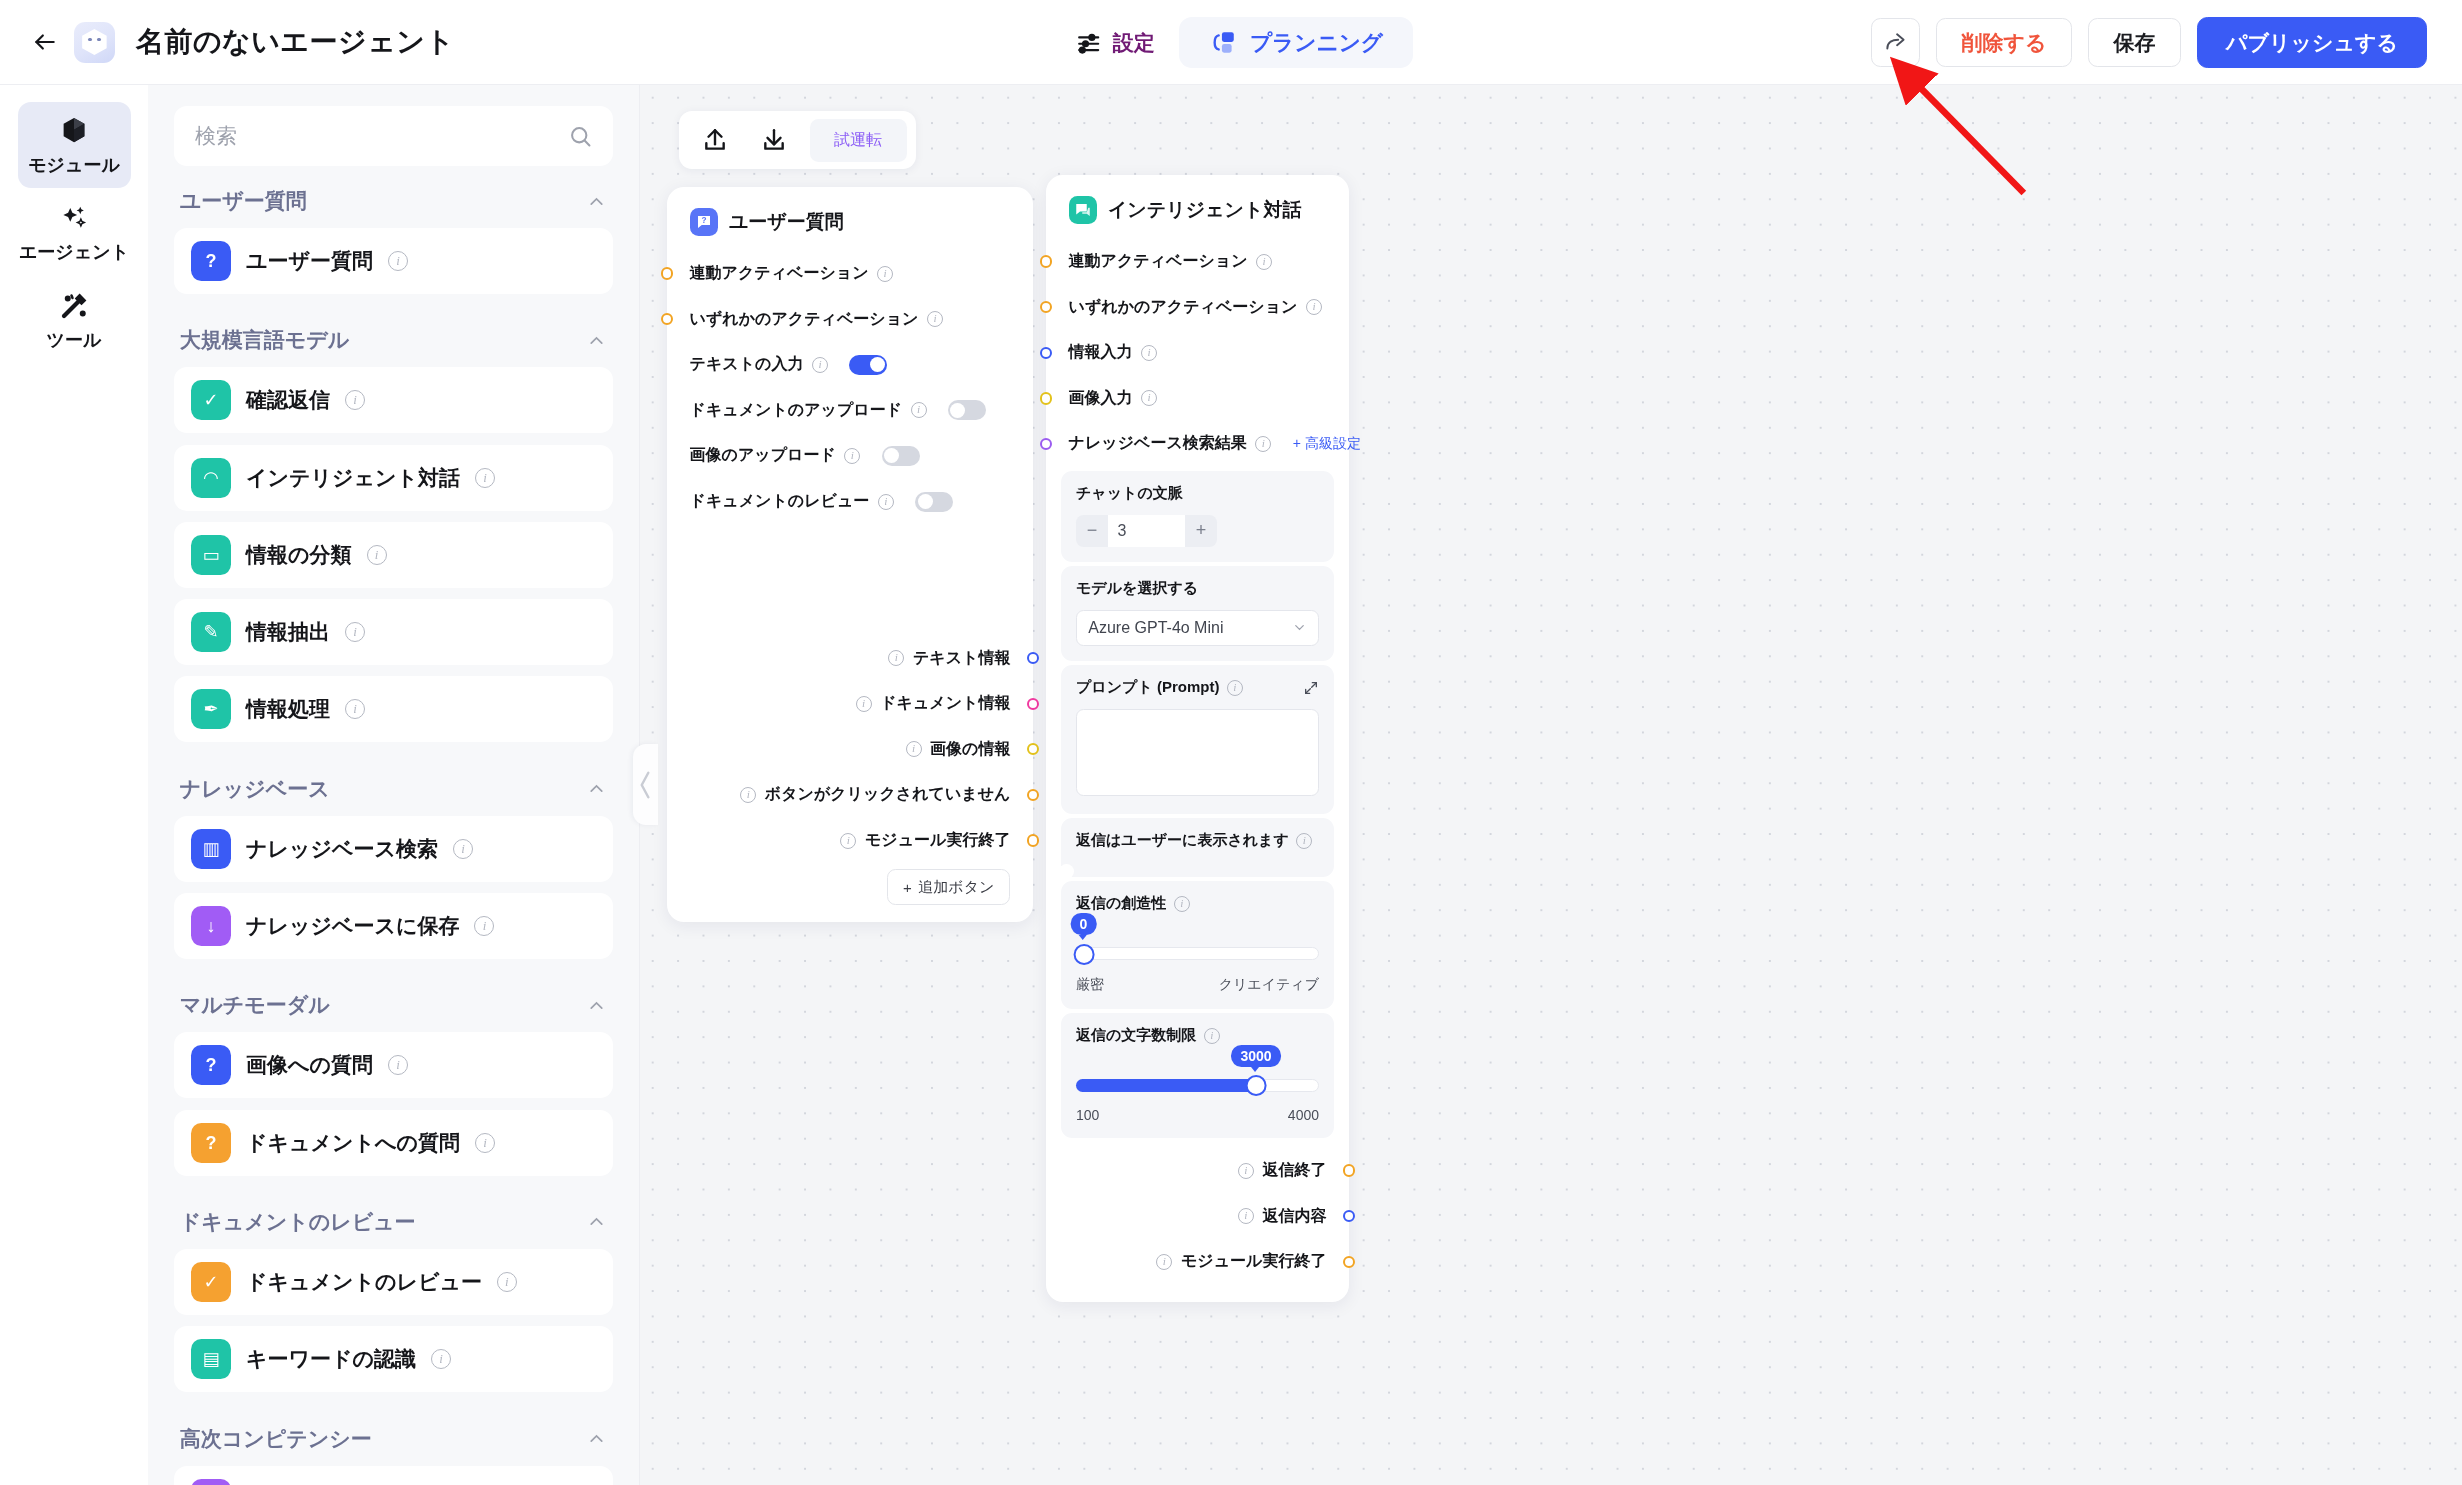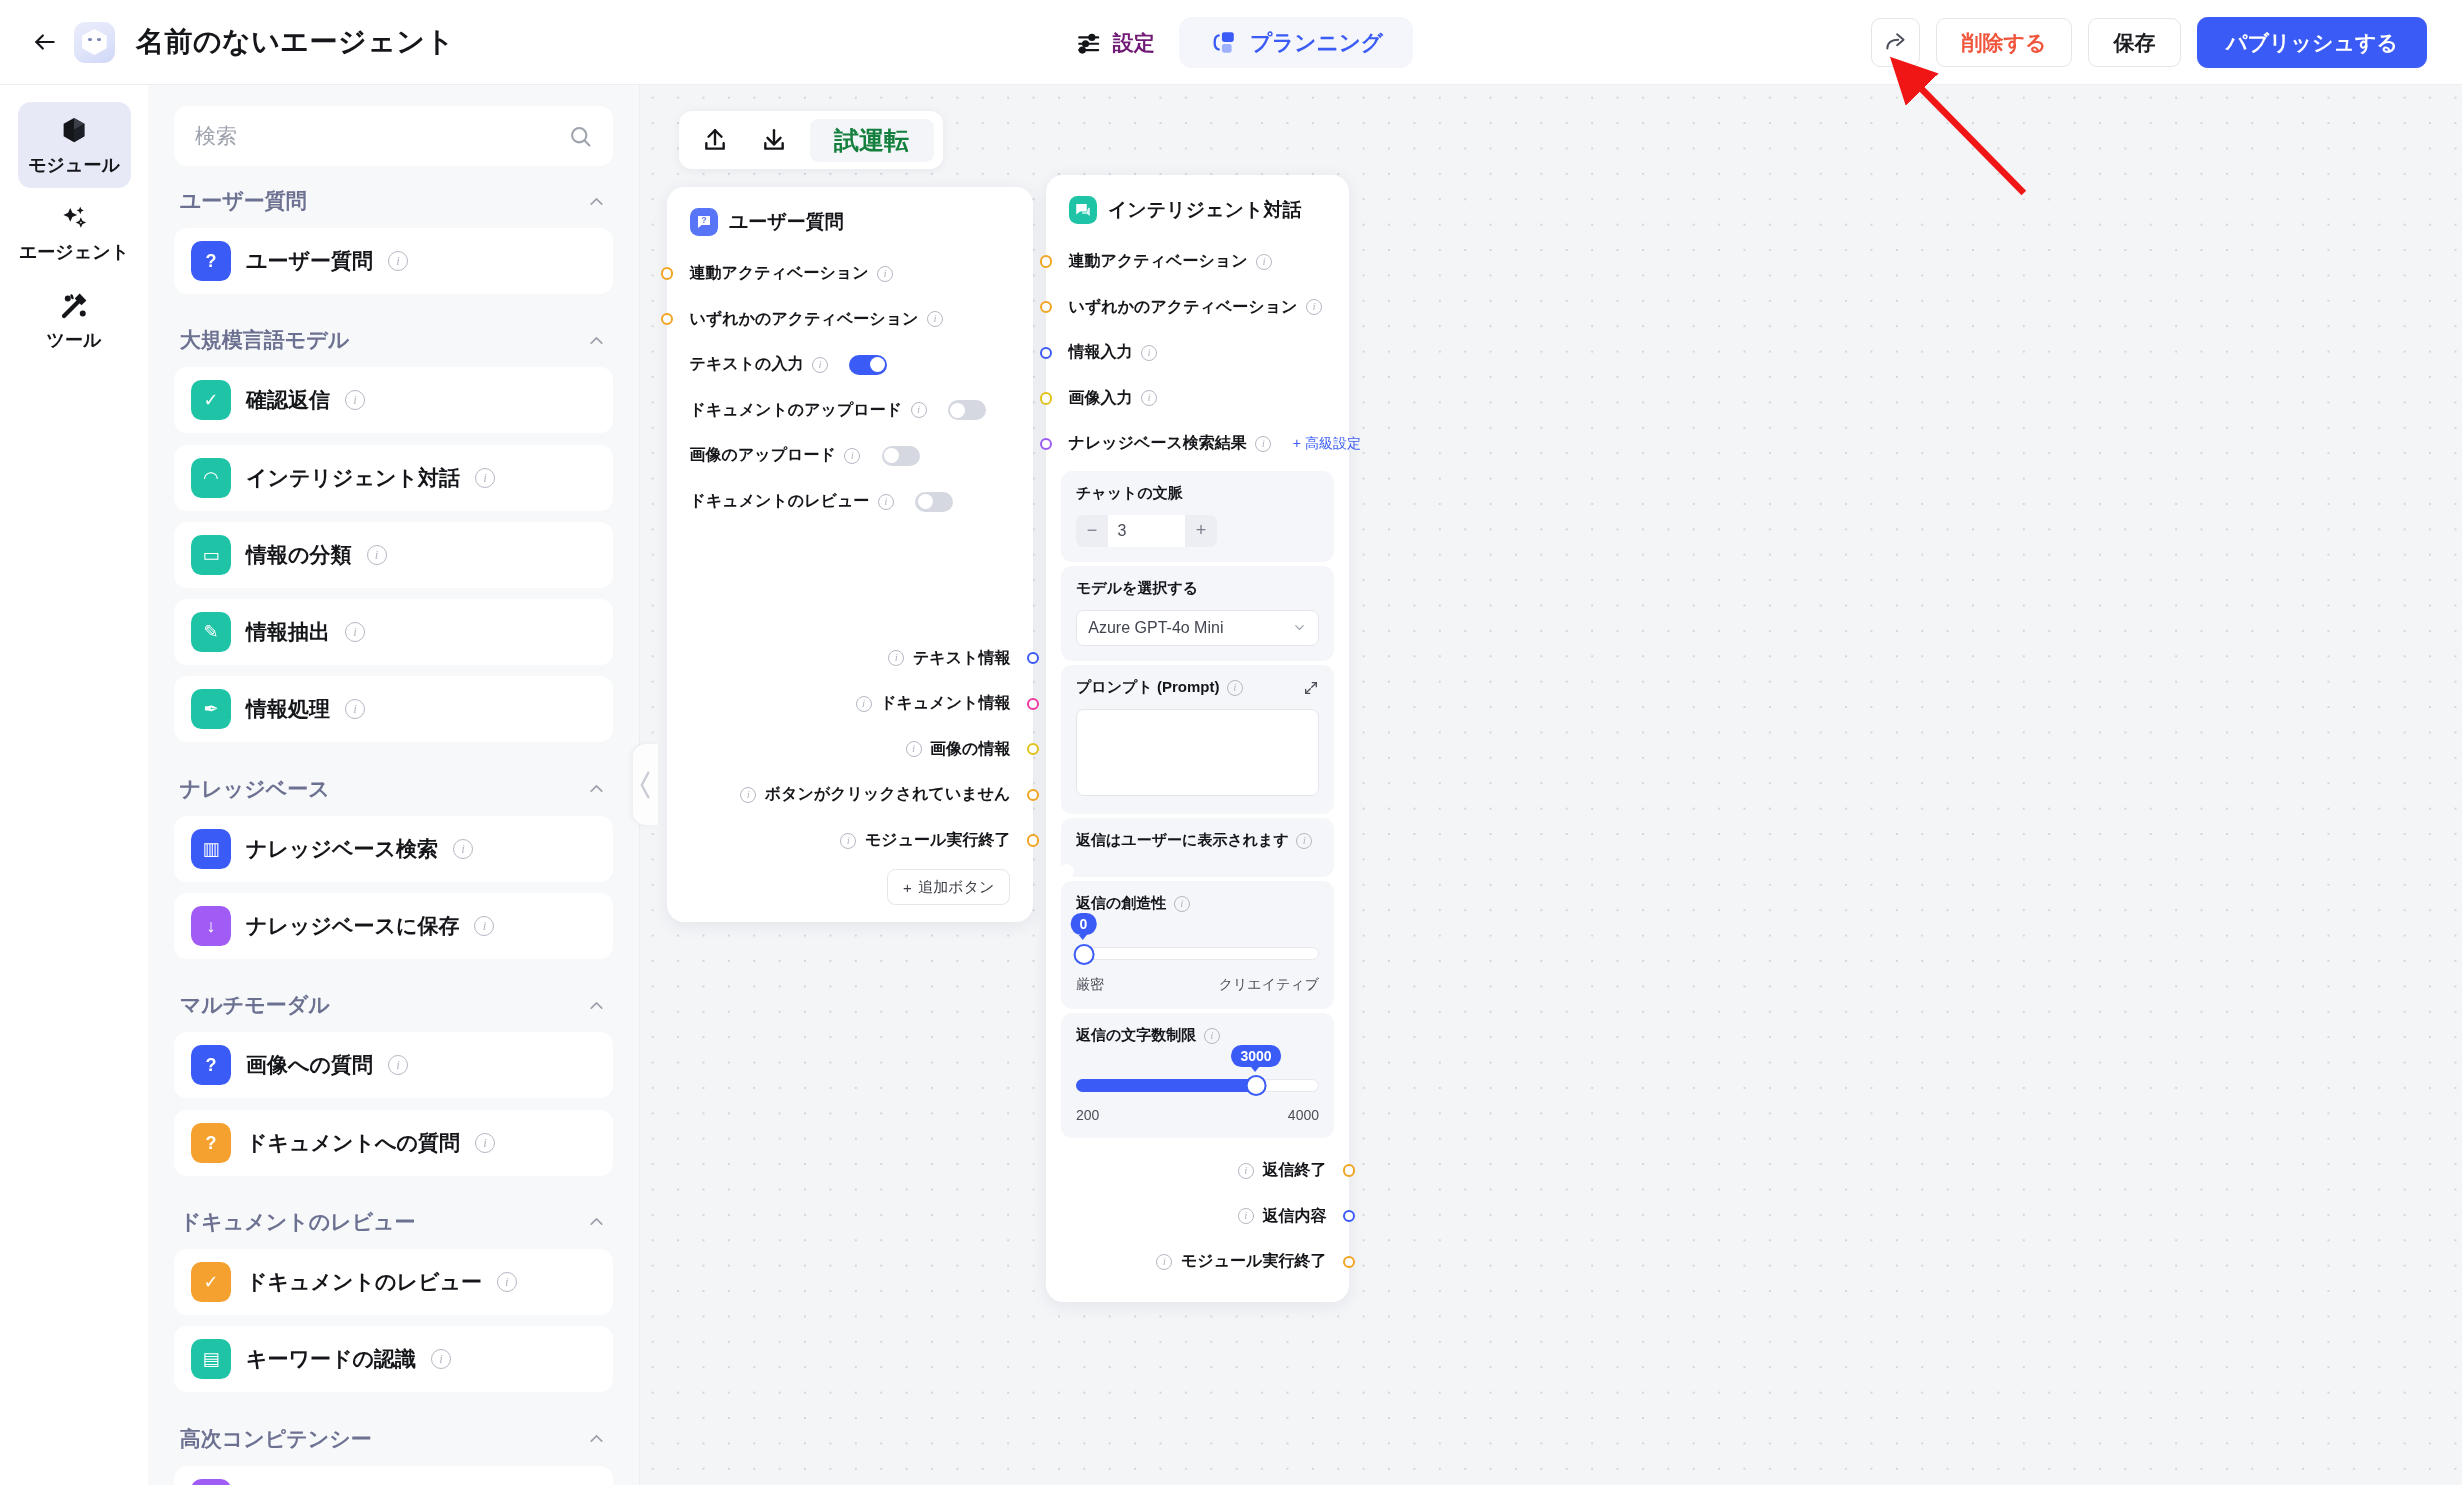--- a/index.html
+++ b/index.html
@@ -154,21 +154,21 @@
     background: #ffffff; border-radius: 13px; display: flex; align-items: center;
     padding: 0 9.4px; gap: 5.7px; box-shadow: 0 1.9px 9.4px rgba(20,30,80,.06);
   }
   .ct-btn {
     width: 53px; height: 43px; border-radius: 8.5px; display: flex;
     align-items: center; justify-content: center; cursor: pointer;
   }
   .ct-run {
     height: 43px; padding: 0 24.5px; border-radius: 8.5px; background: #f3f5f9;
     display: flex; align-items: center; justify-content: center; cursor: pointer;
-    color: #15803d; font-size: 25px; font-weight: 700; margin-left: 3.8px;
+    color: #8b5cf6; font-size: 16px; font-weight: 400; margin-left: 3.8px;
   }
 
   
   .node {
     position: absolute; background: #ffffff; border-radius: 17px;
     box-shadow: 0 3.8px 17px rgba(25,35,80,.07); padding: 17px 0 17px 0;
   }
   .node-head {
     display: flex; align-items: center; gap: 11.3px; padding: 3.8px 22.6px 15px 22.6px;
   }
@@ -714,21 +714,21 @@
         <span class="field-title">返信の文字数制限</span>
         <span class="tiny-i">i</span>
       </div>
       <div class="slider-wrap">
         <div class="track"></div>
         <div class="fill" id="mc-fill" style="width: 180px;"></div>
         <div class="knob" id="mc-knob" style="left: 180px;"></div>
         <div class="bubble" id="mc-bub" style="left: 180px;">3000</div>
       </div>
       <div class="sl-ends">
-        <span>200</span>
+        <span>100</span>
         <span>4000</span>
       </div>
     </div>
 
     <div class="port-row out" style="padding-top:17px">
       <span class="tiny-i">i</span>
       <span class="port-label">返信終了</span>
       <div class="port right orange"></div>
     </div>
     <div class="port-row out">

